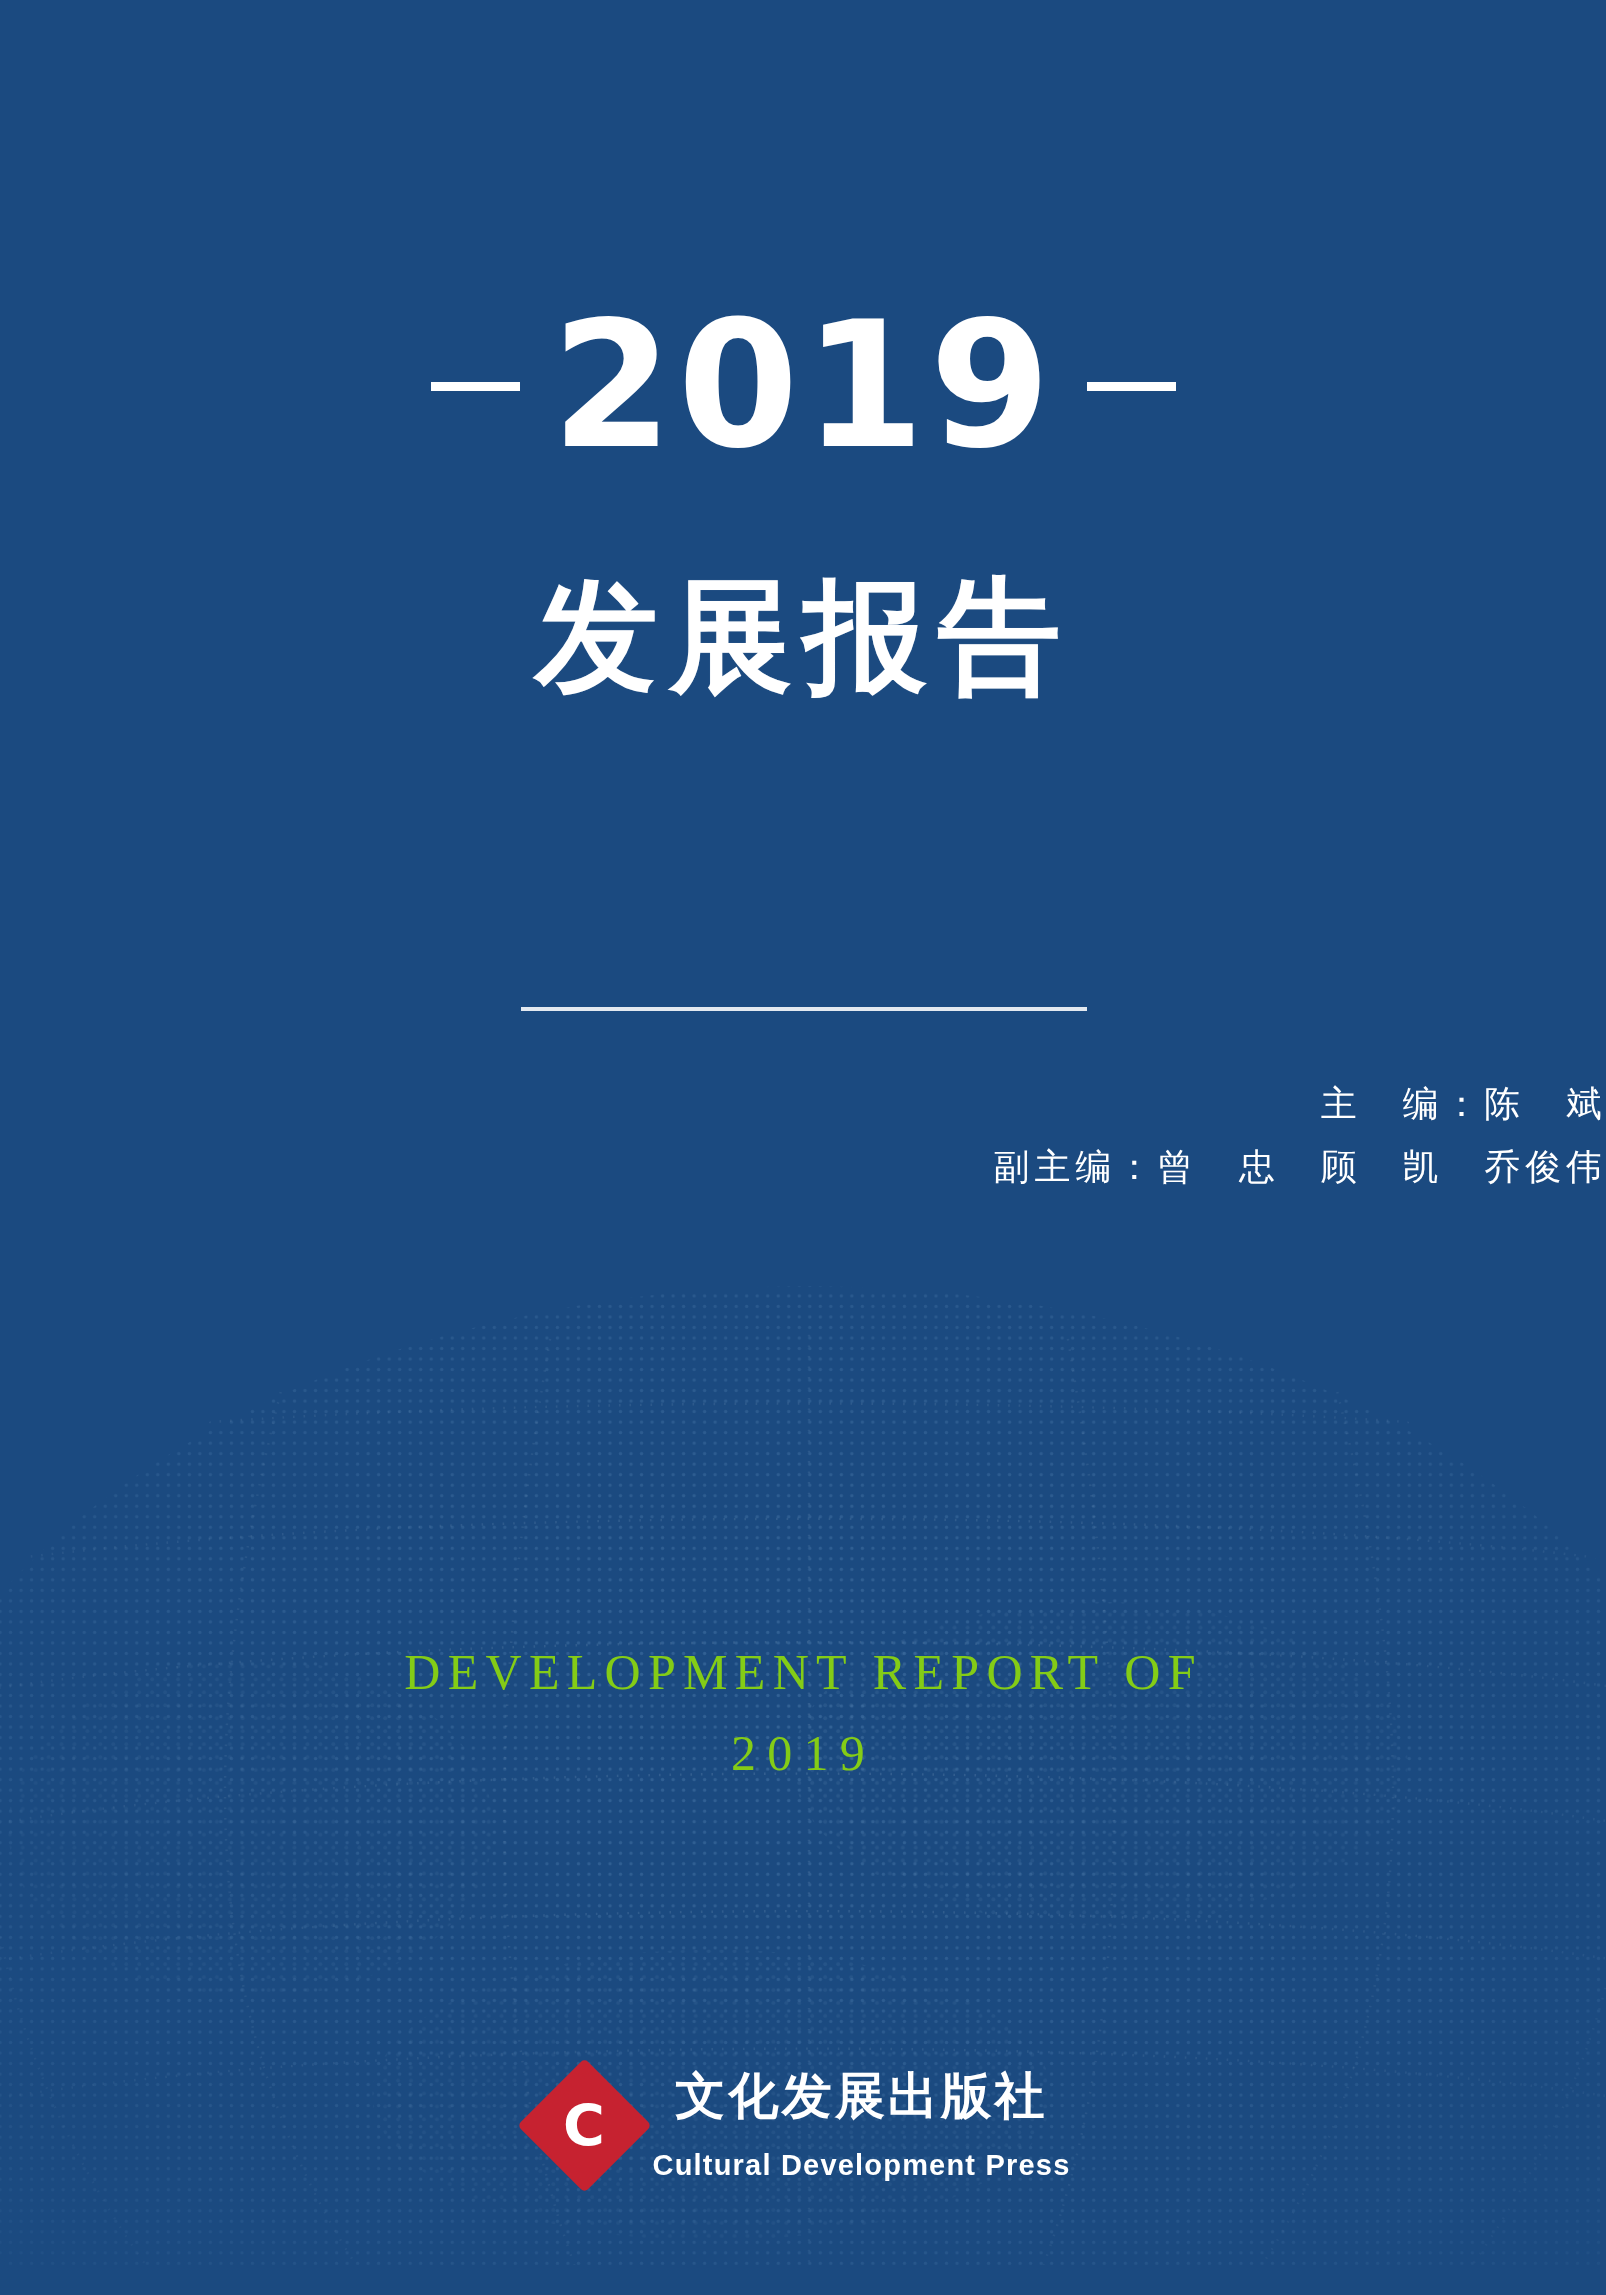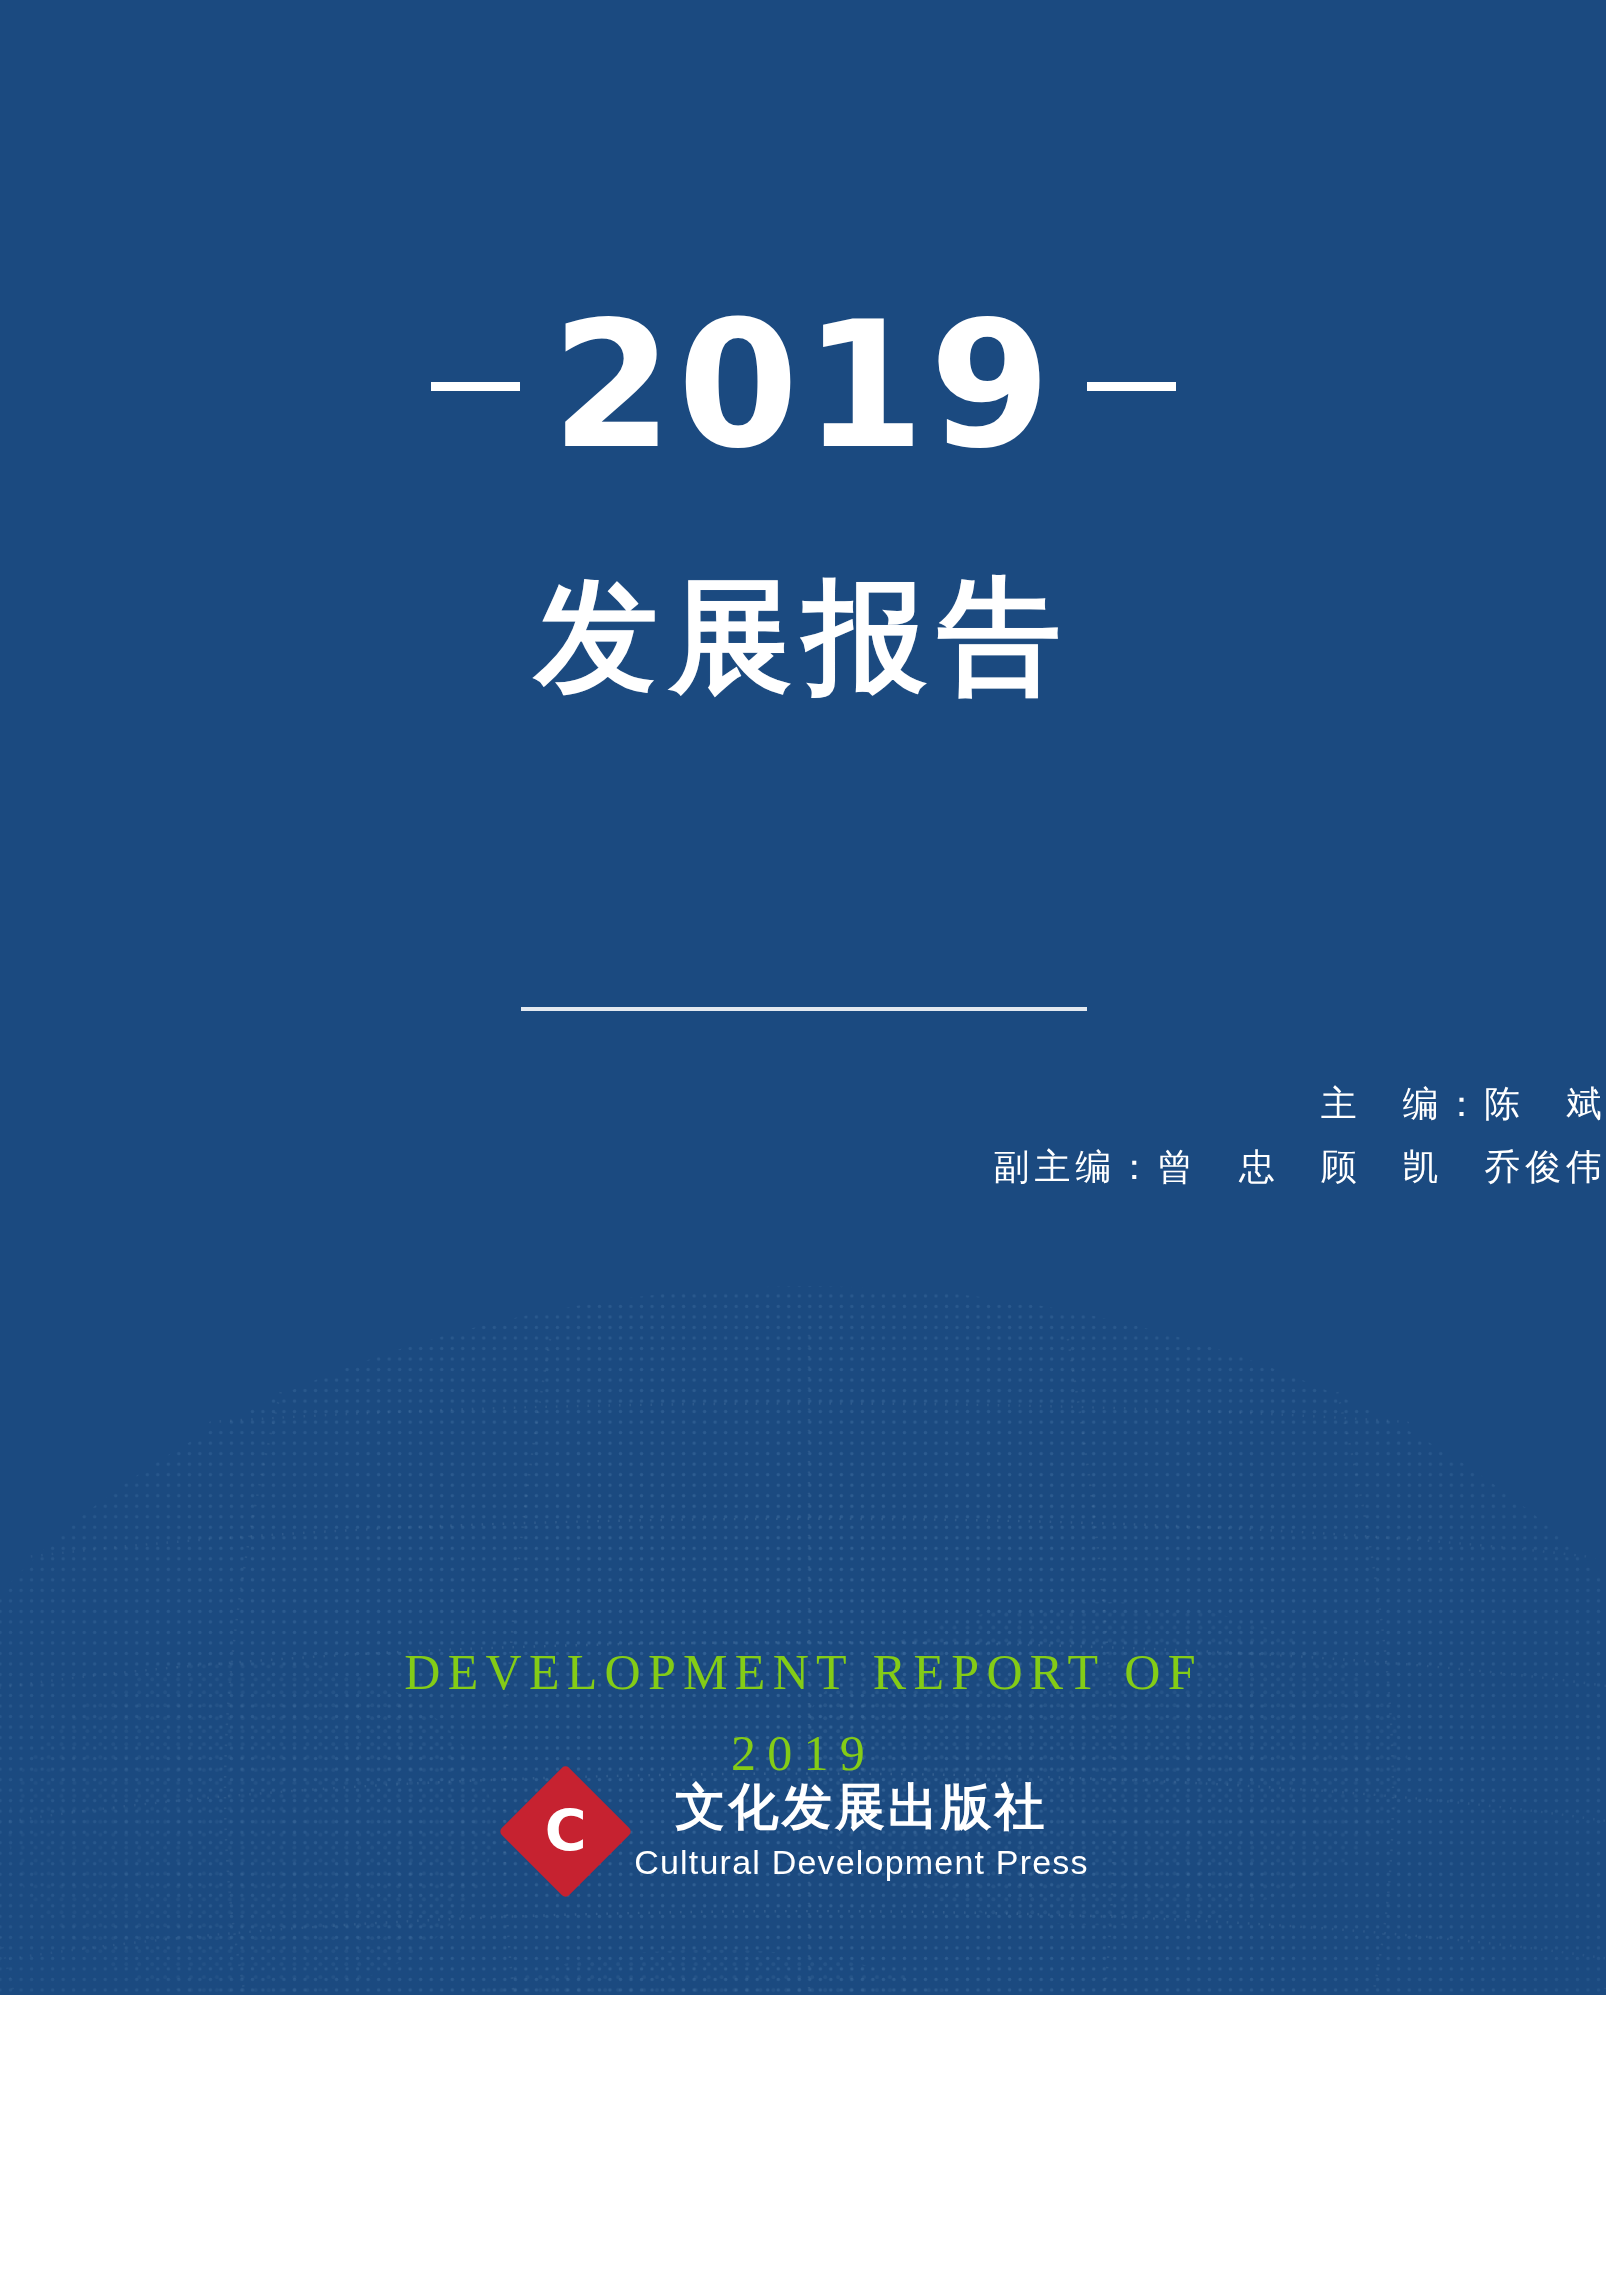--- a/index.html
+++ b/index.html
@@ -3,21 +3,21 @@
 <meta charset="utf-8">
 <style>
   html, body {
     margin: 0;
     padding: 0;
     background: #ffffff;
   }
   .cover {
     position: relative;
     width: 1607px;
-    height: 1995px;
+    height: 2295px;
     background: #1b4a80;
     overflow: hidden;
     font-family: "Liberation Sans", sans-serif;
     color: #ffffff;
   }
 
   
   .globe {
     position: absolute;
     left: -97px;
@@ -156,24 +156,24 @@
   .pub-text { text-align: center; }
   .pub-cn {
     font-family: "DejaVu Sans", "Liberation Sans", sans-serif;
     font-weight: bold;
     font-size: 50px;
     letter-spacing: 3.2px;
     line-height: 1.1;
   }
   .pub-en {
     font-family: "Liberation Sans", sans-serif;
-    font-weight: normal;
-    font-size: 34px;
+    font-weight: bold;
+    font-size: 29px;
     letter-spacing: 1.2px;
-    margin-top: 8px;
+    margin-top: 25px;
   }
 </style>
 </head>
 <body>
 
 <div class="cover">
 
   <svg class="globe" viewBox="0 0 2240 1240" preserveAspectRatio="none">
     <defs>
       <pattern id="dots" width="13" height="13" patternUnits="userSpaceOnUse">

